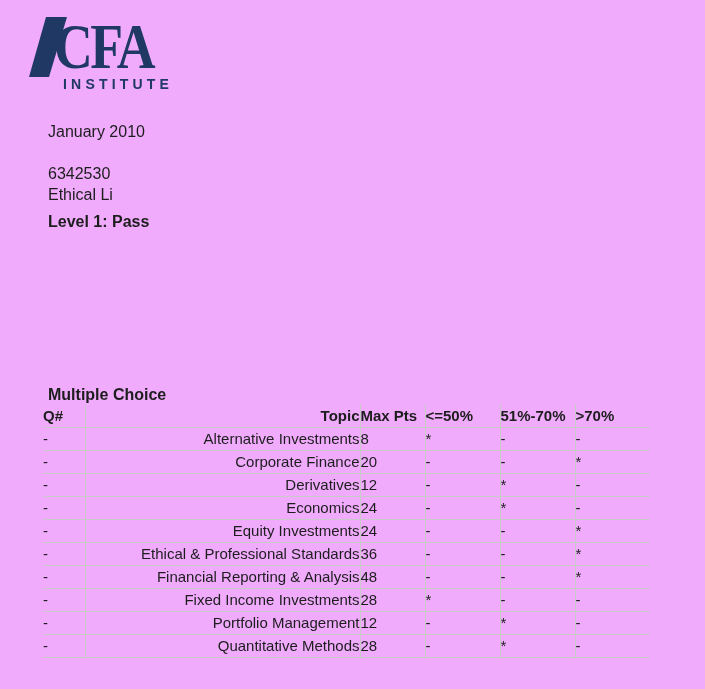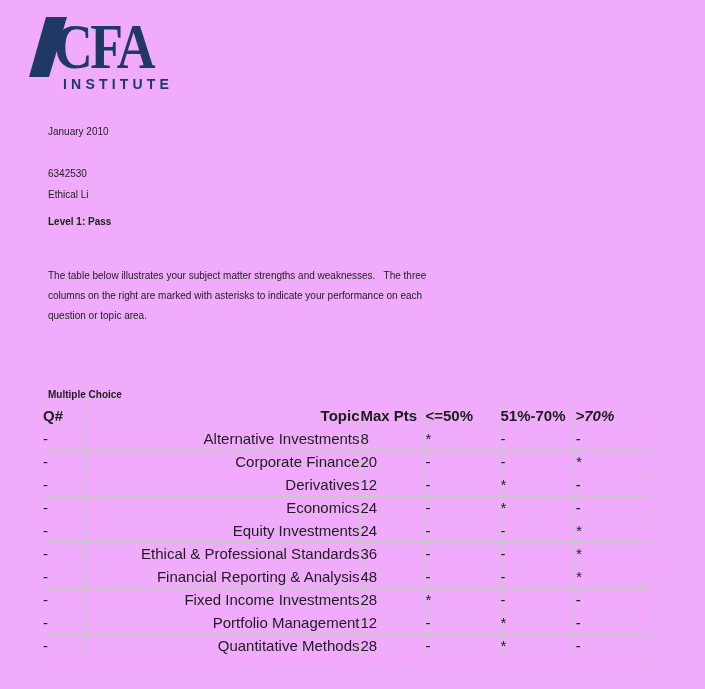--- a/index.html
+++ b/index.html
@@ -53,21 +53,21 @@
     font-weight: bold;
     letter-spacing: 4.2px;
     color: #1f3864;
     white-space: nowrap;
   }
 
   
   .txt {
     position: absolute;
     left: 48px;
-    font-size: 10px;
+    font-size: 16px;
     line-height: 20px;
     white-space: nowrap;
   }
   .date       { top: 122px; }
   .cand-block { top: 163px; line-height: 21px; }
   .result     { top: 212px; font-weight: bold; }
   .intro      { top: 266px; }
   .section-title { top: 385px; font-weight: bold; }
 
   
@@ -92,21 +92,21 @@
     height: 23px;
     padding: 0;
     border-right: 1px solid #c9c9c9;
     border-bottom: 1px solid #c9c9c9;
     font-weight: normal;
     vertical-align: middle;
     overflow: hidden;
     white-space: nowrap;
   }
   .score-table th { font-weight: bold; }
-  .score-table th:last-child, .score-table td:last-child { border-right: none; font-style: italic; }
+  .score-table th:last-child, .score-table td:last-child { border-right: none; }
 
   .col-left   { text-align: left; padding-left: 4px; }
   .col-topic  { text-align: right; padding-left: 8px; }
   .col-center { text-align: left; }
 </style>
 </head>
 <body>
 
 <div class="page">
 
@@ -120,25 +120,20 @@
 
   <div class="txt date">January 2010</div>
 
   <div class="txt cand-block">
     <div>6342530</div>
     <div>Ethical Li</div>
   </div>
 
   <div class="txt result">Level 1: Pass</div>
 
-  <div class="txt intro">
-    <div>The table below illustrates your subject matter strengths and weaknesses.&nbsp;&nbsp; The three</div>
-    <div>columns on the right are marked with asterisks to indicate your performance on each</div>
-    <div>question or topic area.</div>
-  </div>
 
   <div class="txt section-title">Multiple Choice</div>
 
   <table class="score-table">
     <colgroup>
       <col class="c-q">
         <col class="c-topic">
         <col class="c-max">
       <col class="c-le50">
         <col class="c-mid">

